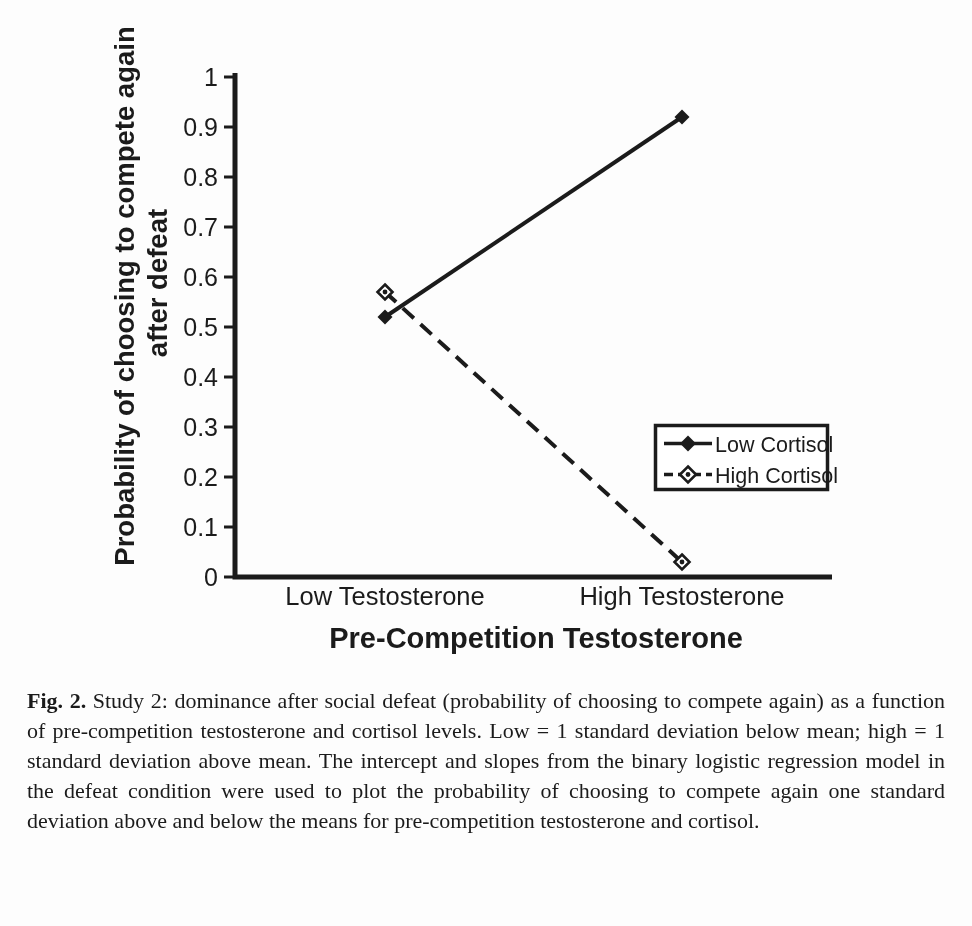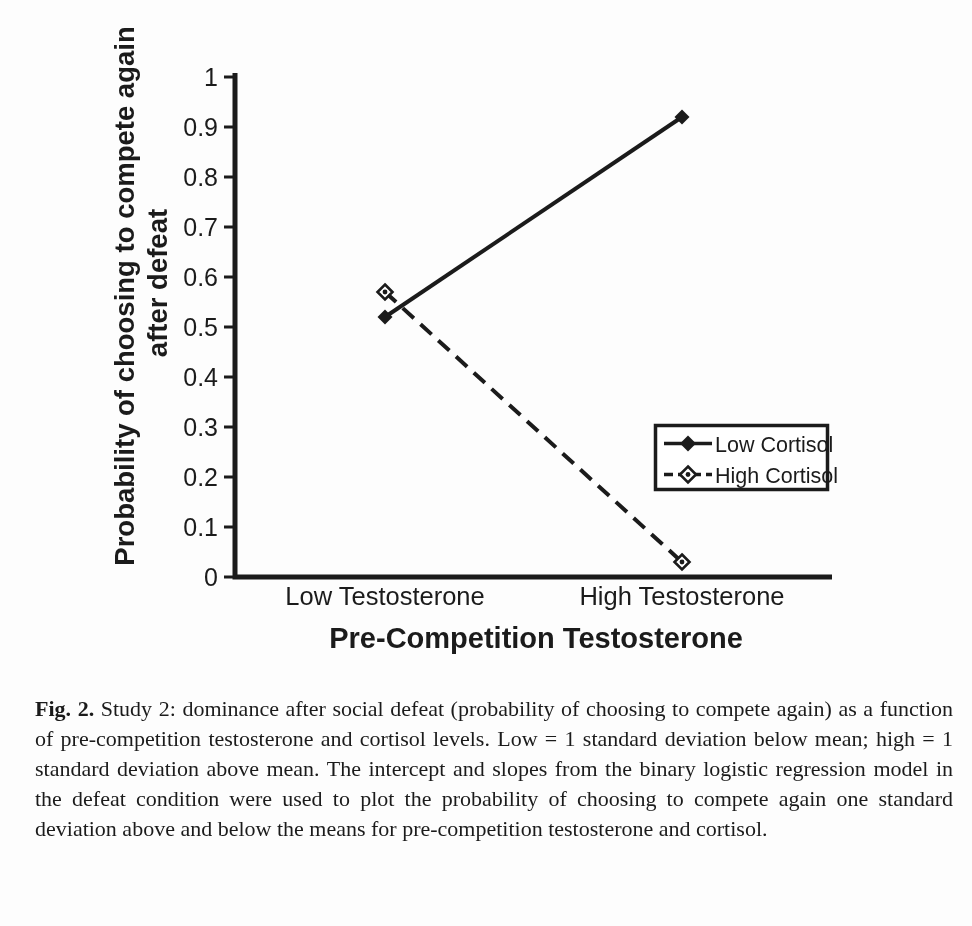--- a/index.html
+++ b/index.html
@@ -21,21 +21,21 @@
     left: 0;
   }
   svg text {
     font-family: "Liberation Sans", sans-serif;
   }
   .caption {
     position: absolute;
     top: 686px;
     left: 27px;
     width: 918px;
-    margin: 8px;
+    margin: 0;
     font-family: "Liberation Serif", serif;
     font-size: 22px;
     line-height: 30px;
     color: #1b1b1b;
     text-align: justify;
   }
   .caption .cap-label {
     font-weight: bold;
   }
 </style>

